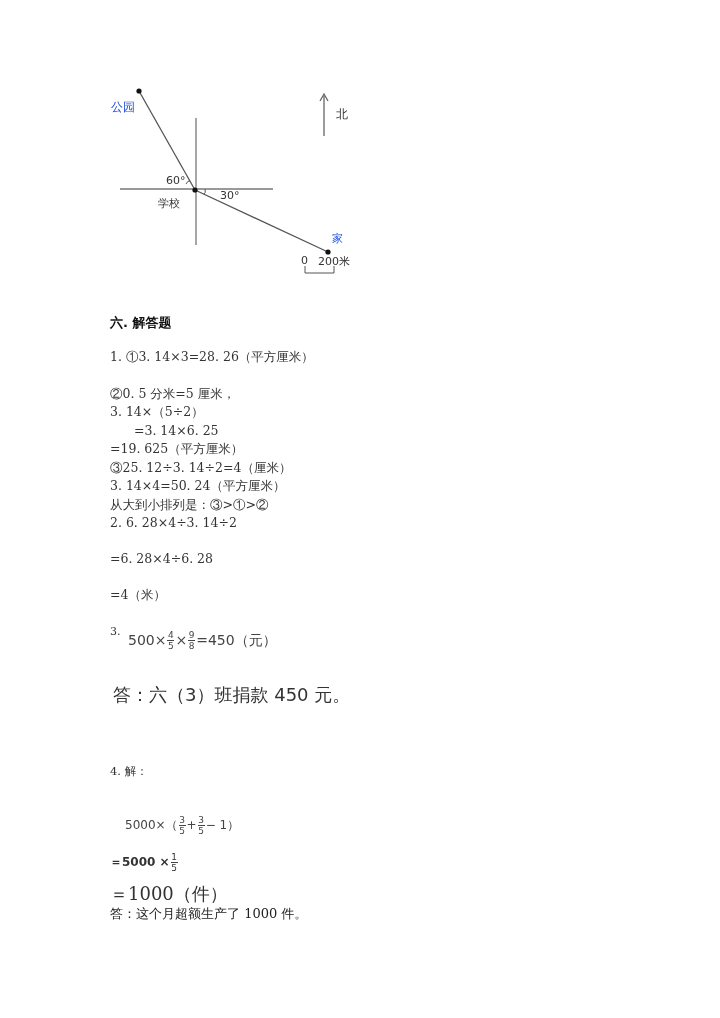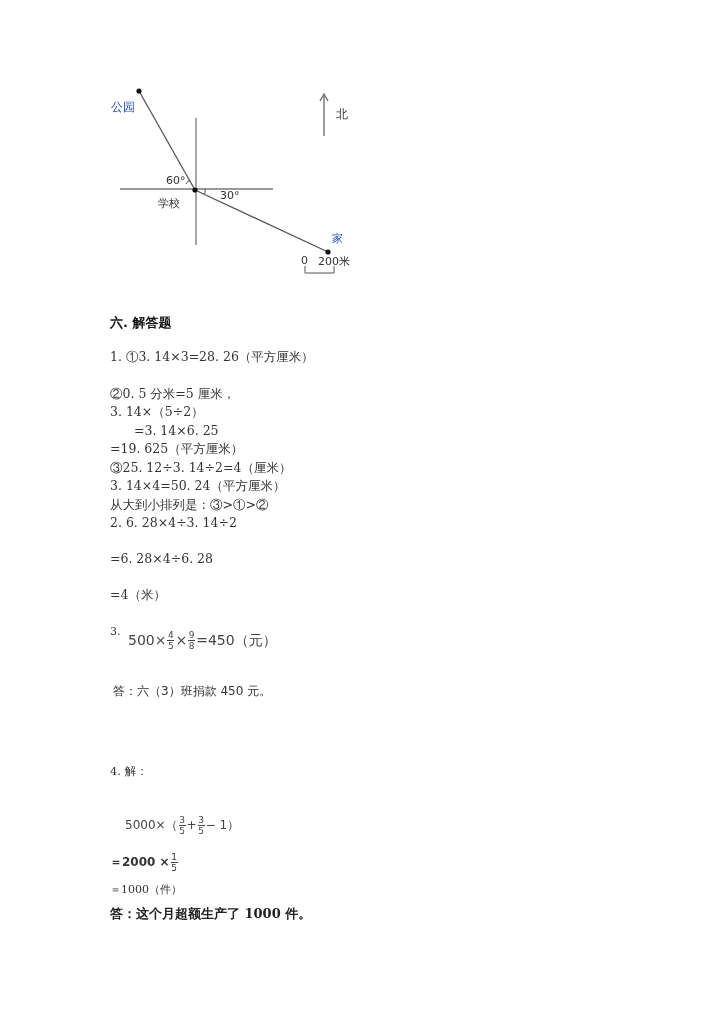--- a/index.html
+++ b/index.html
@@ -74,35 +74,35 @@
   <span>500×</span><span class="frac">
       <span>4</span>
       <span class="bar"></span>
       <span>5</span>
     </span><span>×</span><span class="frac">
       <span>9</span>
       <span class="bar"></span>
       <span>8</span>
     </span><span>=450（元）</span>
 </div>
-<div class="abs sans" style="left:113px;top:683px;font-size:12px;color:#333;">答：六（3）班捐款 450 元。</div>
+<div class="abs sans" style="left:113px;top:683px;font-size:18px;color:#333;">答：六（3）班捐款 450 元。</div>
 
 <div class="abs line" style="left:110px;top:764px;font-size:11.5px;">4. 解：</div>
 <div class="abs eq4" style="left:125px;top:815px;">
   <span>5000×（</span><span class="frac">
       <span>3</span>
       <span class="bar"></span>
       <span>5</span>
     </span><span>+</span><span class="frac">
       <span>3</span>
       <span class="bar"></span>
       <span>5</span>
     </span><span>− 1）</span>
 </div>
 <div class="abs eq4 bold" style="left:110px;top:852px;color:#333;">
-  <span>＝2000 ×</span><span class="frac" style="font-weight:normal;">
+  <span>＝5000 ×</span><span class="frac" style="font-weight:normal;">
       <span>1</span>
       <span class="bar"></span>
       <span>5</span>
     </span>
 </div>
-<div class="abs line" style="left:110px;top:882px;font-size:11px;">＝1000（件）</div>
-<div class="abs line" style="left:110px;top:905px;font-size:13px;color:#222;font-weight:bold;">答：这个月超额生产了 1000 件。</div>
+<div class="abs line" style="left:110px;top:882px;font-size:18px;">＝1000（件）</div>
+<div class="abs line" style="left:110px;top:905px;font-size:13px;color:#222;">答：这个月超额生产了 1000 件。</div>
 
 </body></html>

